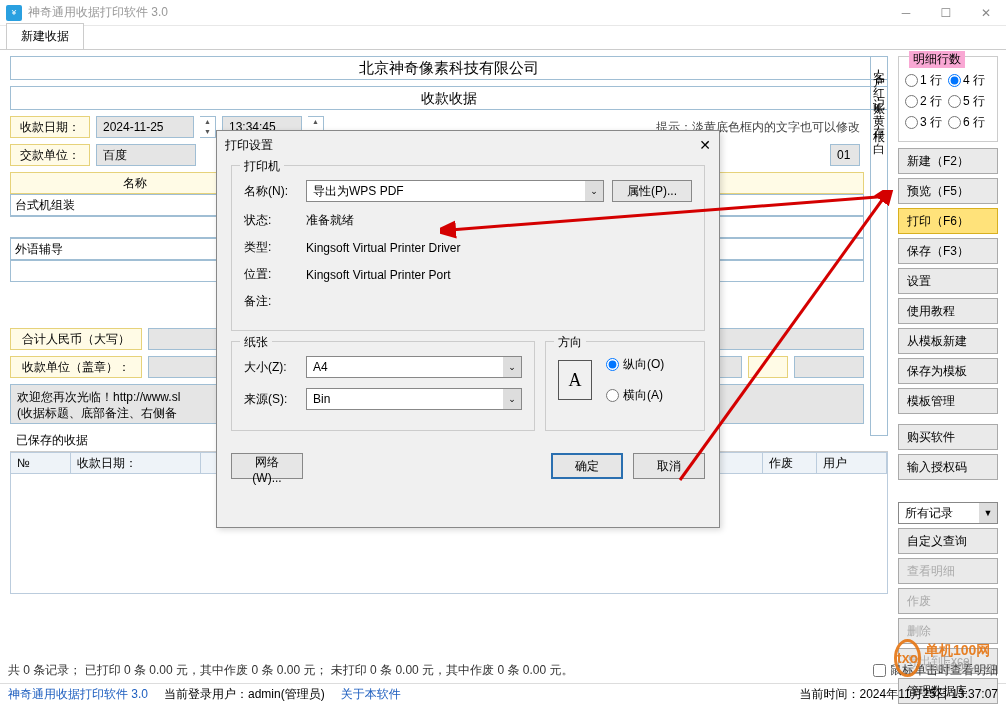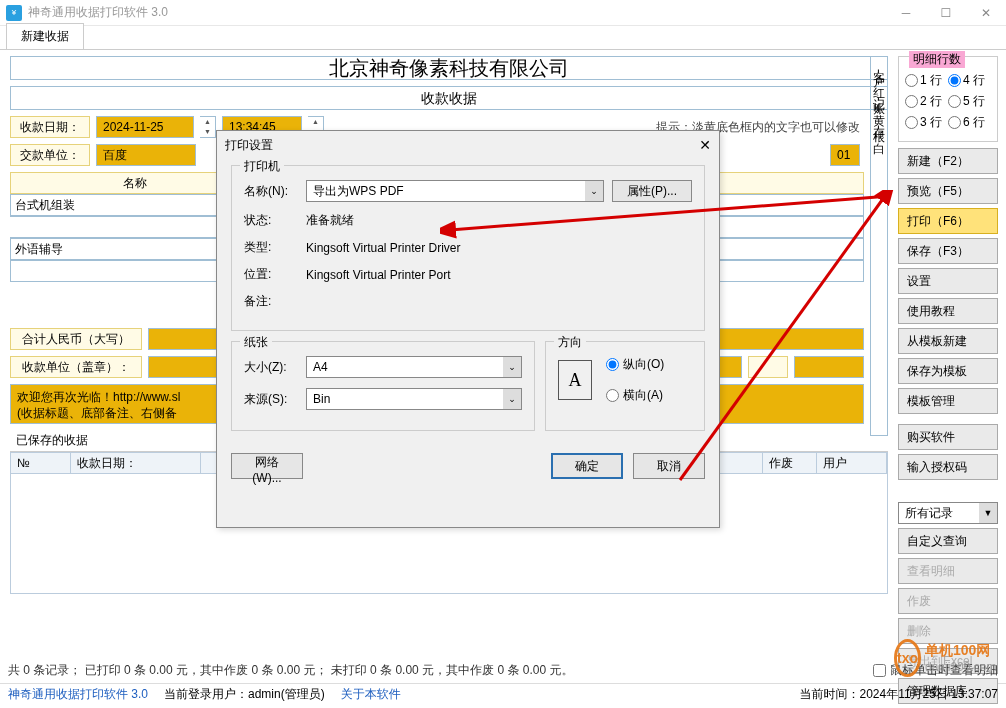--- a/index.html
+++ b/index.html
@@ -9,21 +9,21 @@
 .titlebar .title{margin-left:6px;color:#999;}
 .tb-controls{margin-left:auto;display:flex;}
 .tb-btn{width:40px;height:26px;display:flex;align-items:center;justify-content:center;color:#888;}
 .tab-strip{height:24px;display:flex;align-items:flex-end;padding-left:6px;border-bottom:1px solid #ccc;}
 .tab{padding:4px 14px;border:1px solid #ccc;border-bottom:none;background:#fff;font-size:12px;}
 .app-body{display:flex;height:608px;}
 .main{flex:1;padding:6px 10px;position:relative;}
 .row{display:flex;align-items:center;margin-bottom:6px;gap:6px;}
 .big-input{flex:1;height:24px;border:1px solid #a0bed4;text-align:center;line-height:22px;background:#fff;}
 .lbl{width:80px;border:1px solid #e6d27a;background:#fffbe6;height:22px;line-height:20px;text-align:center;}
-.fld{border:1px solid #a0bed4;height:22px;line-height:20px;padding:0 6px;background:#eab308;}
+.fld{border:1px solid #a0bed4;height:22px;line-height:20px;padding:0 6px;background:#e5e5e5;}
 .spin{width:16px;border:1px solid #a0bed4;border-left:none;height:22px;display:flex;flex-direction:column;}
 .spin span{flex:1;font-size:7px;text-align:center;line-height:9px;color:#555;}
 .hint{margin-left:auto;color:#444;}
 .grid-hdr{display:flex;margin-top:4px;}
 .gh{border:1px solid #e6d27a;background:#fffbe6;height:22px;line-height:20px;text-align:center;}
 .cell{border:1px solid #a0bed4;height:22px;line-height:20px;padding:0 4px;}
 .vlabel{width:18px;border:1px solid #a0bed4;display:flex;flex-direction:column;align-items:center;justify-content:flex-start;padding-top:4px;line-height:14px;}
 .vlabel span{writing-mode:vertical-rl;letter-spacing:4px;}
 .sidebar{width:108px;padding:6px 8px 6px 0;}
 .side-group{border:1px solid #ccc;padding:6px;margin-bottom:6px;}
@@ -82,21 +82,21 @@
   </div>
 </div>
 
 <div class="tab-strip">
   <div class="tab">新建收据</div>
 </div>
 
 <div class="app-body">
   <div class="main">
     <div class="row">
-      <div class="big-input" style="font-size:20px">北京神奇像素科技有限公司</div>
+      <div class="big-input" style="font-size:15px">北京神奇像素科技有限公司</div>
       <div class="vlabel" style="height:380px;position:absolute;right:10px;top:6px">
           <span>客户-红-记账-黄-存根-白</span>
         </div>
     </div>
     <div class="row">
       <div class="big-input" style="font-size:14px;width:calc(100% - 24px)">收款收据</div>
     </div>
     <div class="row">
       <div class="lbl">收款日期：</div>
       <div class="fld" style="width:98px">2024-11-25</div>

